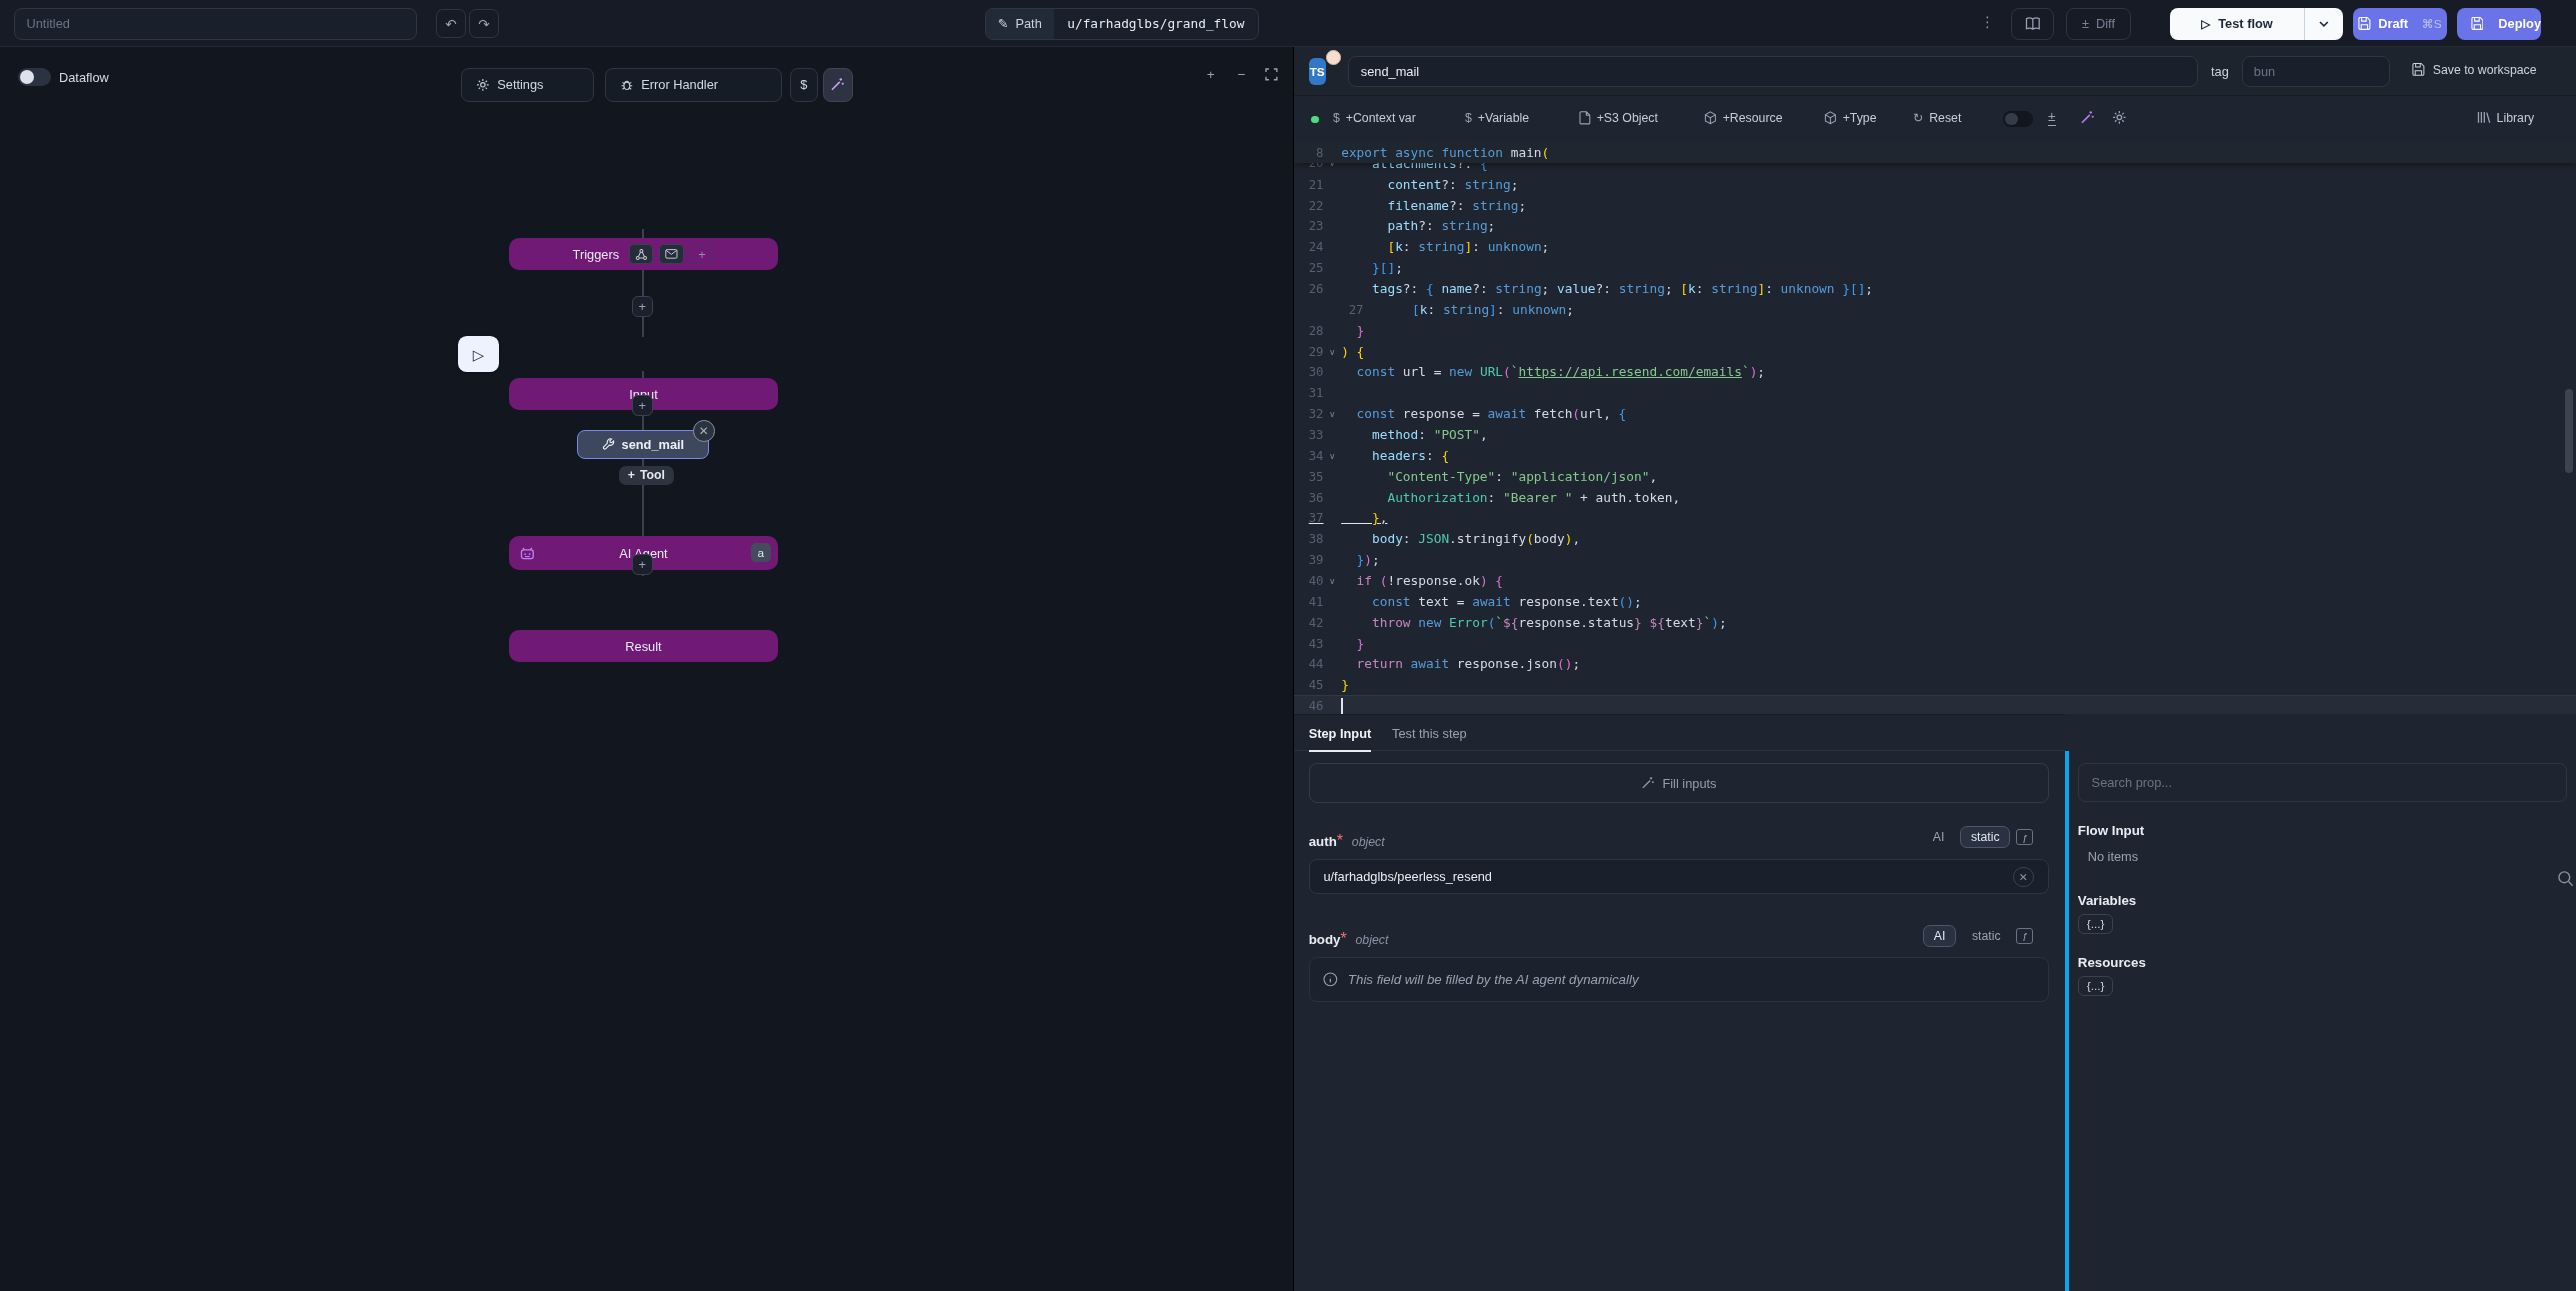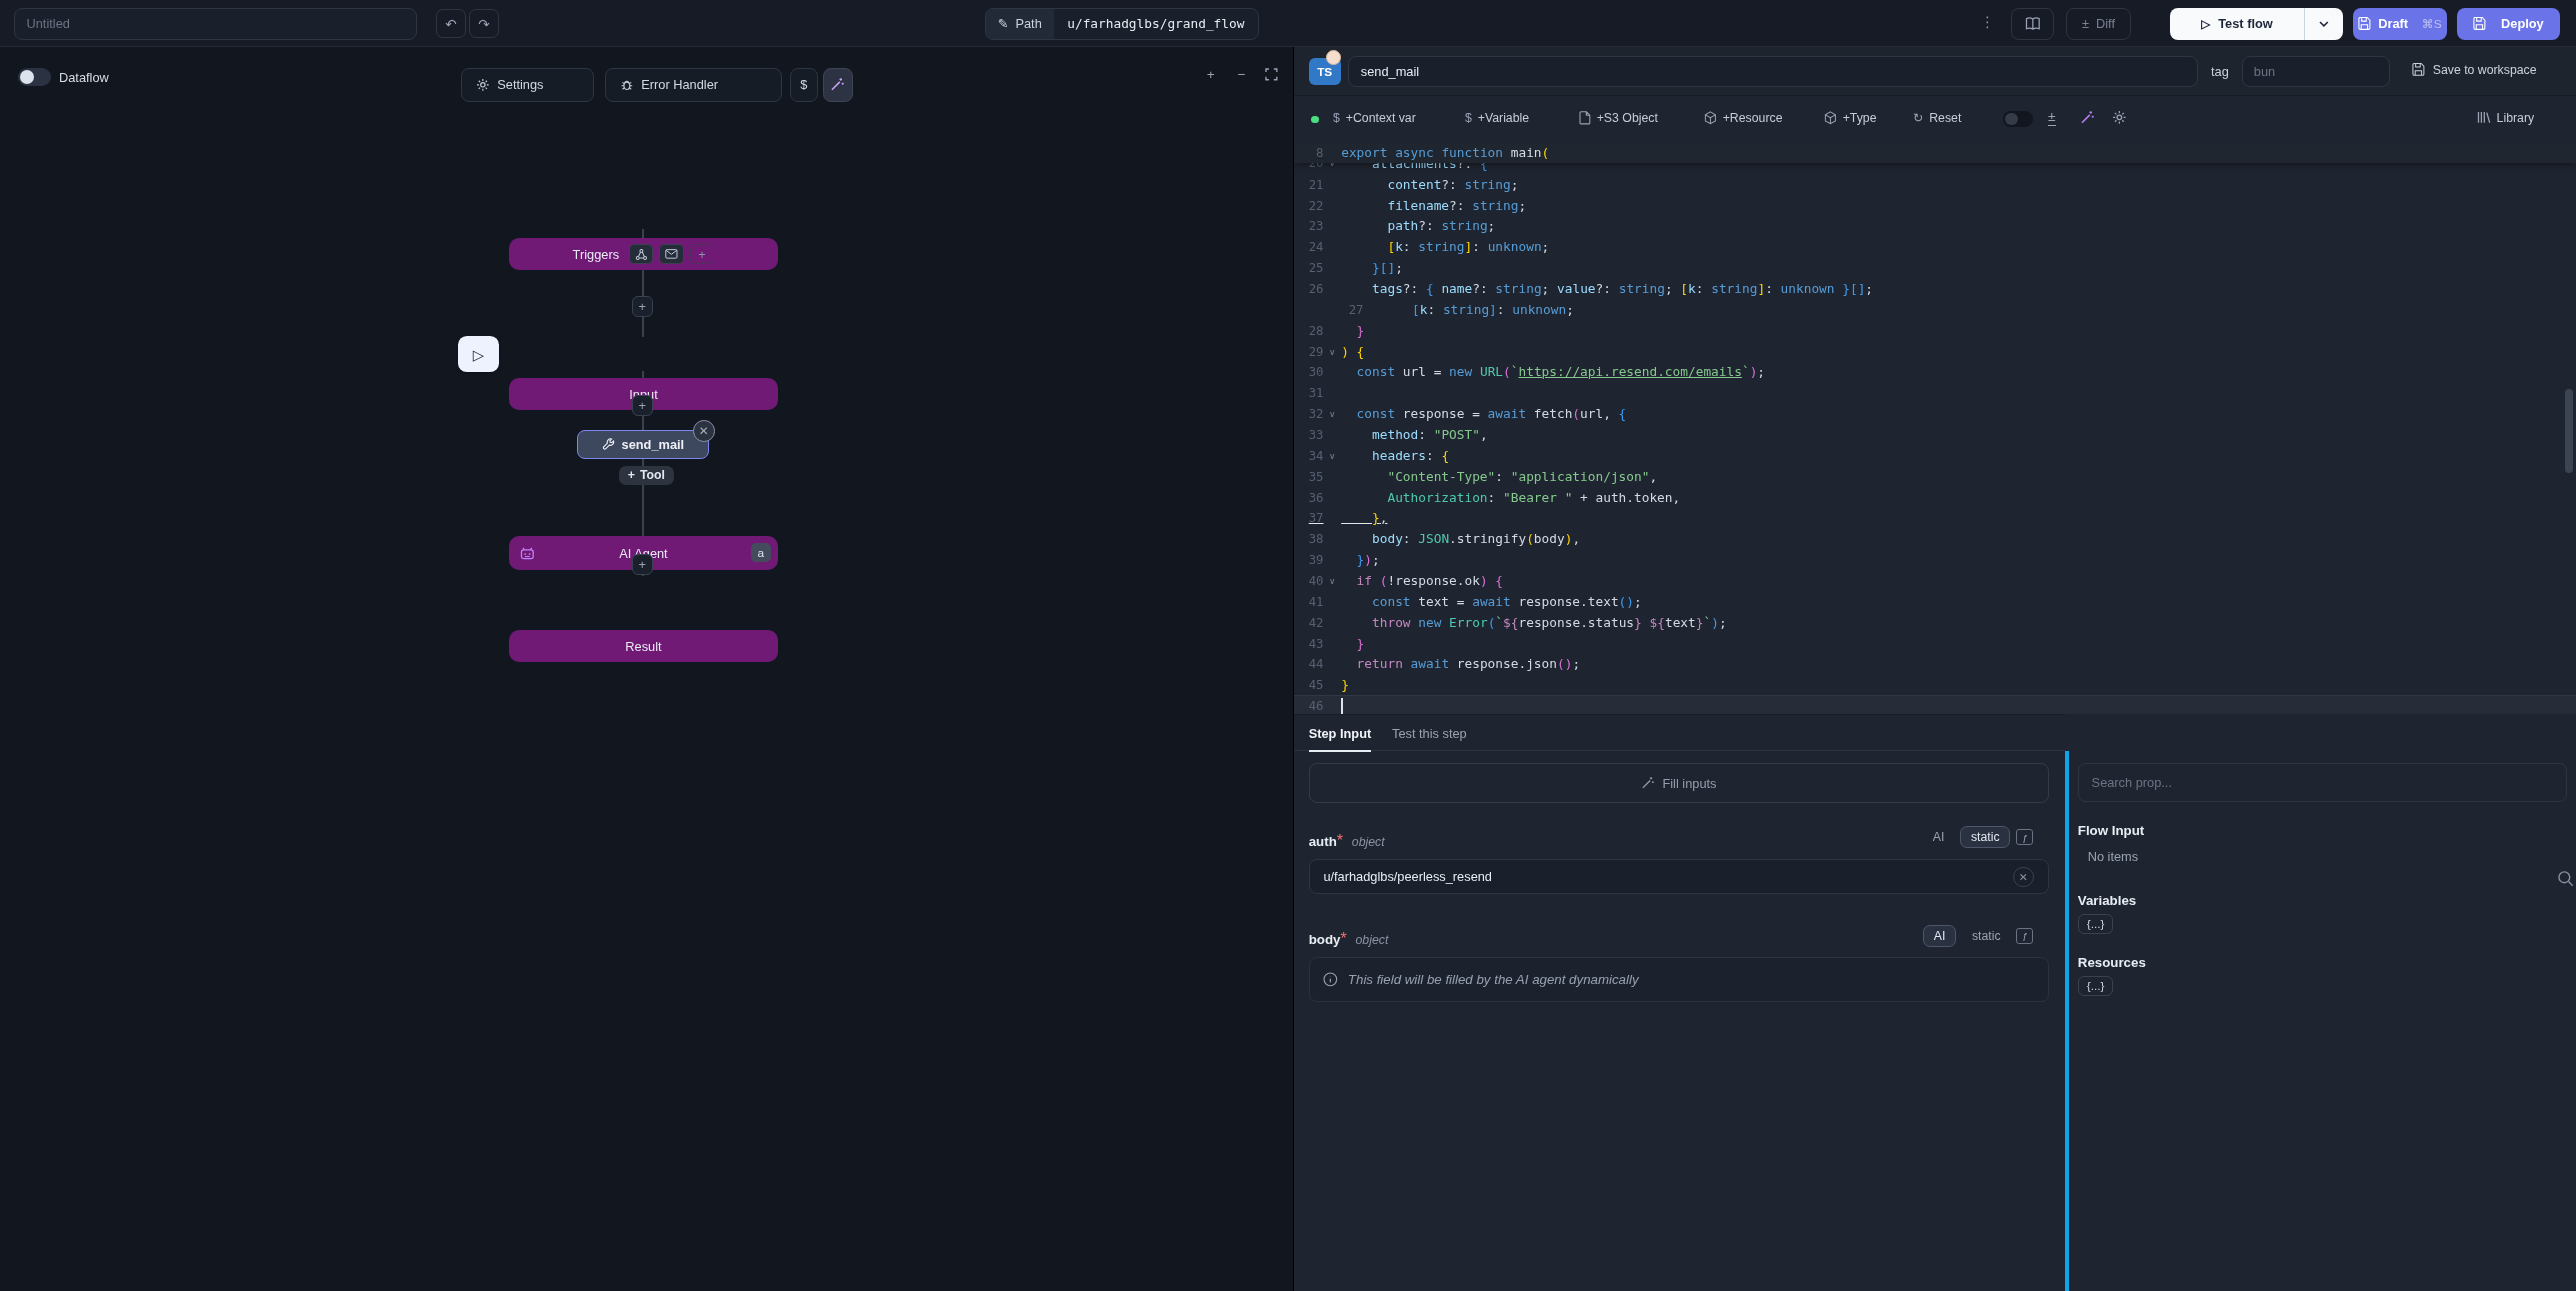--- a/index.html
+++ b/index.html
@@ -51,21 +51,21 @@
               border:1px solid #8b93a5; color:#aab2c0; font-size:11.8px; display:flex; align-items:center; justify-content:center; }
   .toolchip { left:619px; top:419px; height:18.7px; padding:0 8.8px; background:#2d3440; border-radius:6.9px;
               font-size:12.3px; font-weight:600; color:#e2e8f0; display:flex; align-items:center; gap:4.9px; }
   .abadge { width:19.6px; height:19.6px; background:#434b5c; border-radius:4.9px; font-size:11.8px; color:#dfe5ee;
             display:flex; align-items:center; justify-content:center; }
   .zoomctl { color:#9aa3b2; font-size:13.7px; width:21.6px; height:21.6px; display:flex; align-items:center; justify-content:center; }
 
   
   .rpanel { left:1294px; top:47px; width:1282px; height:1244px; background:#1f2530; }
   .rp-header { position:absolute; left:0; top:0; width:1282px; height:49px; background:#1e242e; border-bottom:1px solid #161b24; }
-  .tsbadge { left:14.7px; top:10.8px; width:32px; height:27.5px; background:#3178c6; border-radius:5.9px; color:#fff;
+  .tsbadge { left:14.7px; top:10.8px; width:17px; height:27.5px; background:#3178c6; border-radius:5.9px; color:#fff;
              font-weight:bold; font-size:11.8px; display:flex; align-items:center; justify-content:center; }
   .bunbadge { left:32px; top:2.9px; width:14.7px; height:14.7px; border-radius:50%; background:#f6dece; border:1px solid #d9b89d; }
   .name-input { left:54px; top:8.8px; width:850px; height:31px; background:#1a202b; border:1px solid #2e3644;
                 border-radius:7.9px; color:#e8edf4; font-size:12.8px; padding:0 11.8px; }
   .tag-input { left:948px; top:8.8px; width:148px; height:31px; background:#1a202b; border:1px solid #2e3644;
                border-radius:7.9px; color:#e8edf4; font-size:12.8px; padding:0 10.8px; }
   .tag-input::placeholder, .title-input::placeholder, .search-input::placeholder { color:#6b7385; }
   .tb-item { display:flex; align-items:center; gap:5.9px; color:#c6cdd9; font-size:12.3px; }
   .tb-icon { color:#9aa3b5; }
 
@@ -153,21 +153,21 @@
         </svg>
       </div>
     </div>
     <div class="abs flex btn-indigo" style="left:2353px; top:7.9px; width:94px; height:32px; justify-content:center; gap:6.9px;">
       <svg width="12.8" height="12.8" viewBox="0 0 14 14">
         <path d="M1 2 a1.5 1.5 0 0 1 1.5-1.5 H10 L13 3.5 V12 a1.5 1.5 0 0 1-1.5 1.5 H2.5 A1.5 1.5 0 0 1 1 12 Z M4 1v3.5h5V1 M3.5 13.5V8.5h7v5" fill="none" stroke="#fff" stroke-width="1.2"></path>
       </svg>
       <span>Draft</span>
       <span class="shortcut">⌘S</span>
     </div>
-    <div class="abs flex btn-indigo" style="left:2457px; top:7.9px; width:103px; height:32px; justify-content:center; gap:15px;">
+    <div class="abs flex btn-indigo" style="left:2457px; top:7.9px; width:84px; height:32px; justify-content:flex-end; gap:15px;">
       <svg width="12.8" height="12.8" viewBox="0 0 14 14">
         <path d="M1 2 a1.5 1.5 0 0 1 1.5-1.5 H10 L13 3.5 V12 a1.5 1.5 0 0 1-1.5 1.5 H2.5 A1.5 1.5 0 0 1 1 12 Z M4 1v3.5h5V1 M3.5 13.5V8.5h7v5" fill="none" stroke="#fff" stroke-width="1.2"></path>
       </svg>
       <span>Deploy</span>
     </div>
   </div>
 
   <div class="abs canvas">
     <div class="abs toggle" style="left:17.7px; top:20.6px;">
         <div class="knob"></div>

